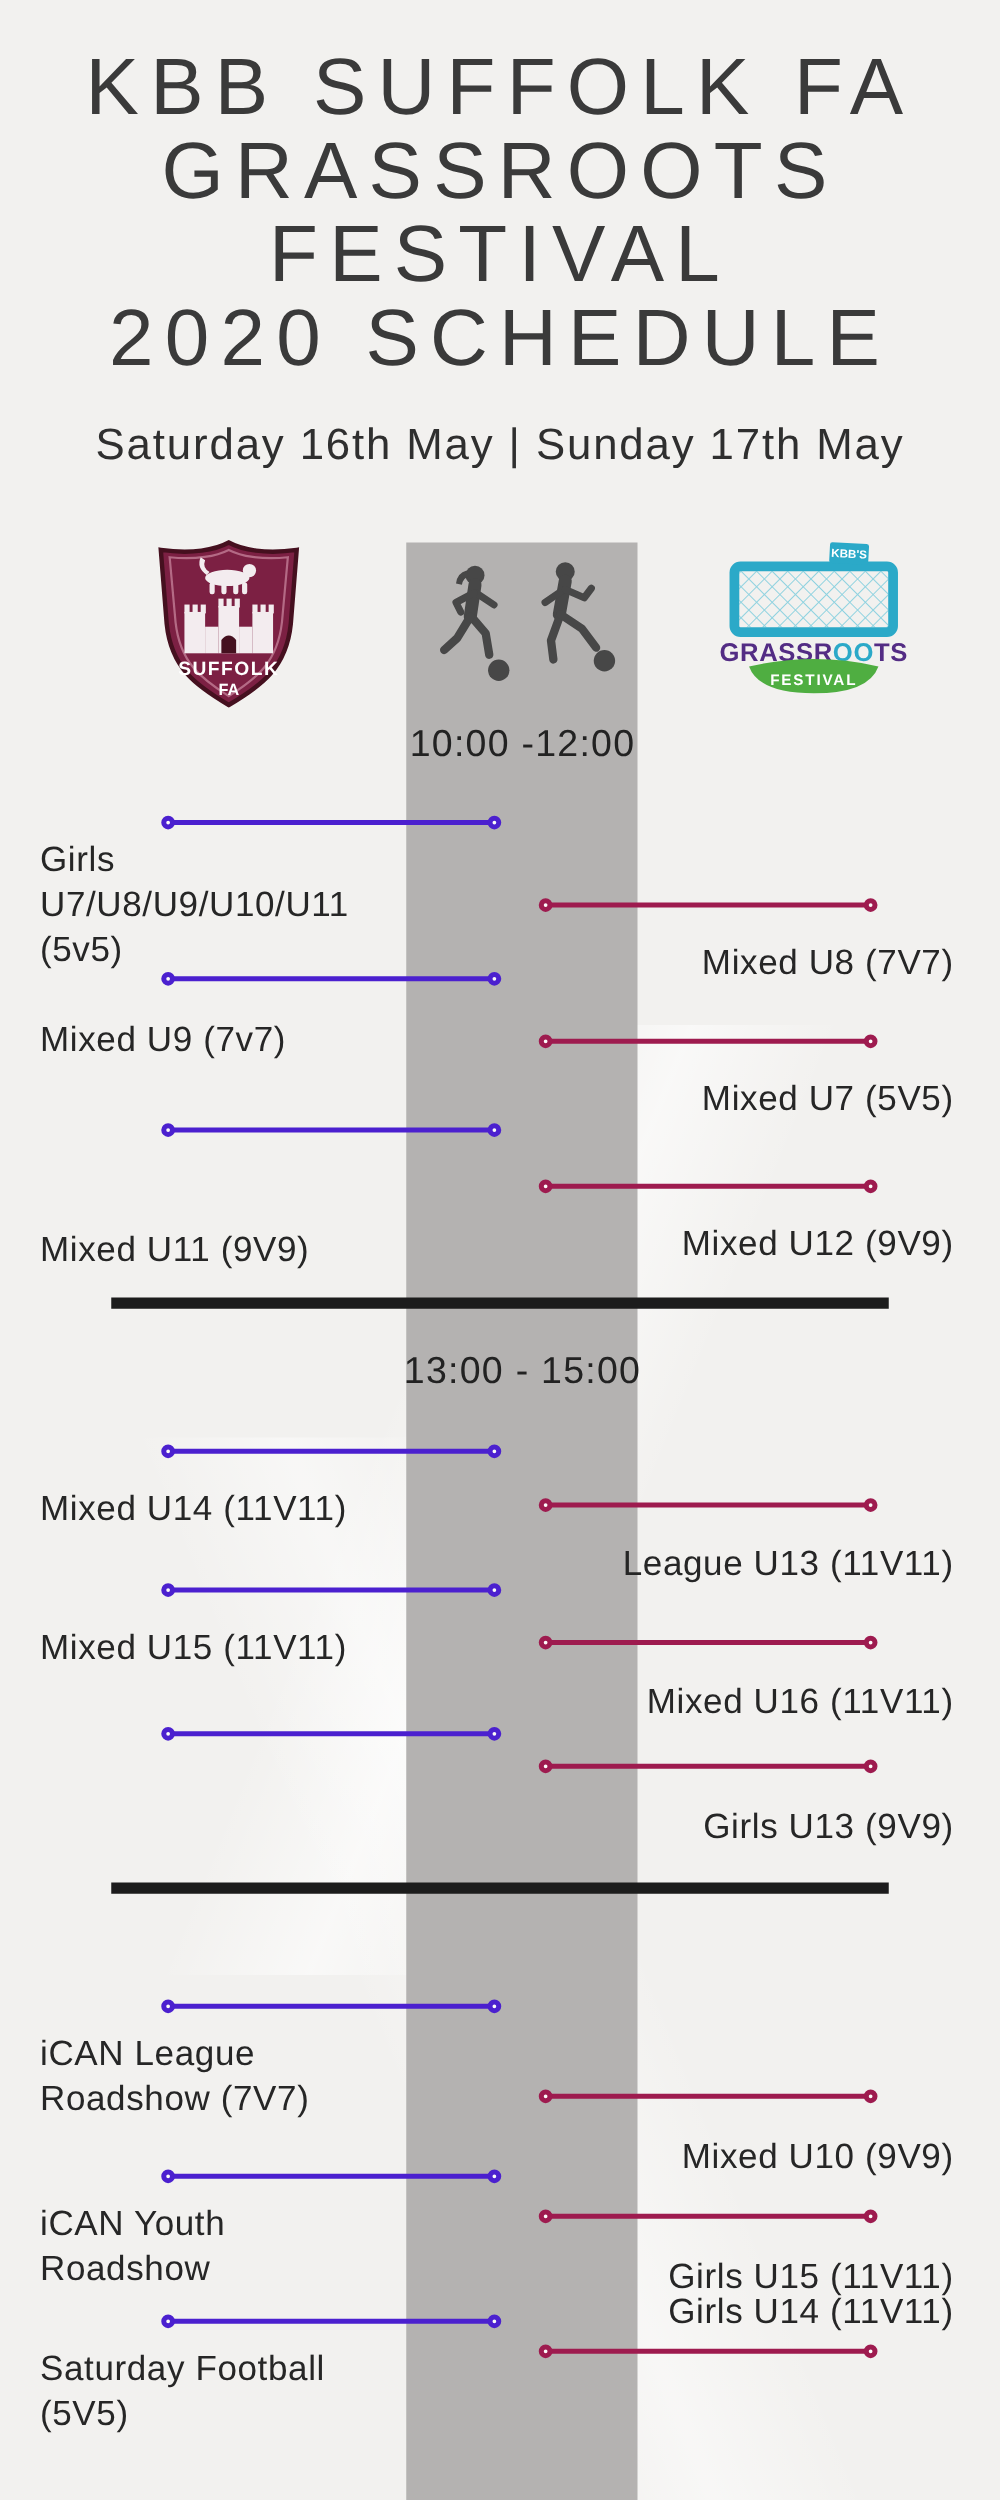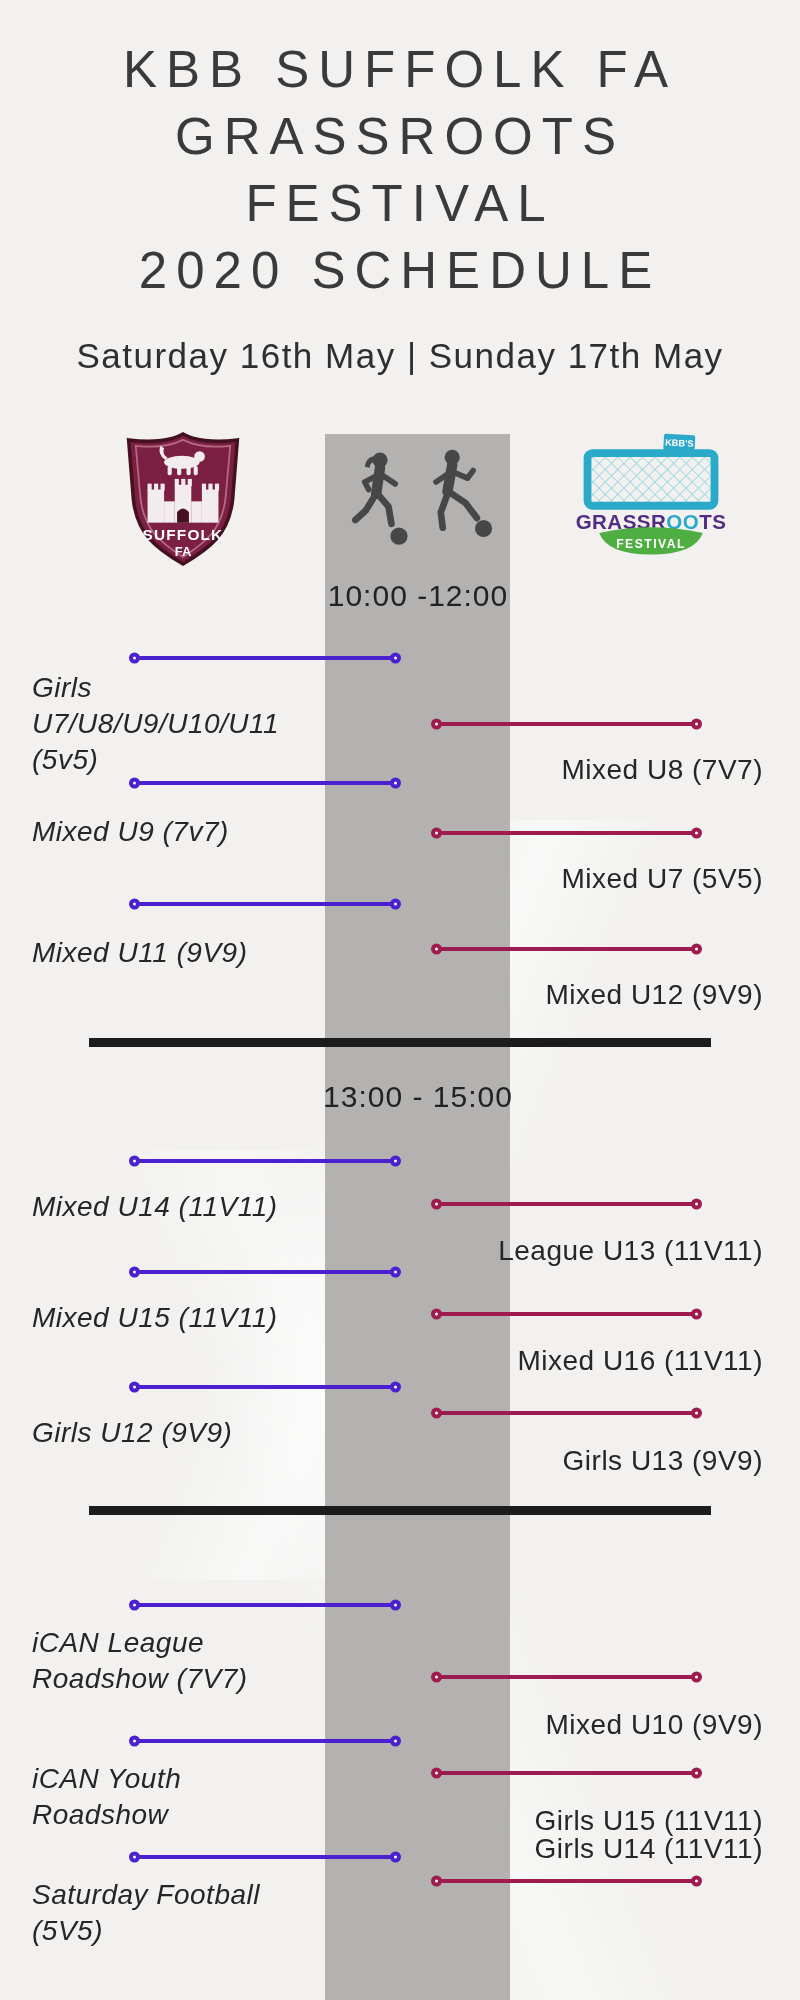--- a/index.html
+++ b/index.html
@@ -12,21 +12,21 @@
   
   .bg-streak-1 { position:absolute; left:-200px; top:820px; width:1200px; height:760px; z-index:0;
     background: linear-gradient(112deg, rgba(255,255,255,0) 42%, rgba(255,255,255,0.55) 50%, rgba(255,255,255,0) 58%); }
   .bg-streak-2 { position:absolute; left:-200px; top:1150px; width:1200px; height:850px; z-index:0;
     background: linear-gradient(68deg, rgba(255,255,255,0) 42%, rgba(255,255,255,0.45) 50%, rgba(255,255,255,0) 58%); }
 
   .band { position:absolute; left:325px; top:434px; width:185px; height:1566px;
     background: var(--band, #b4b2b1); z-index:1; }
 
   .title { position:absolute; top:36px; left:0; width:100%; text-align:center; z-index:2;
-    font-size:51px; line-height:67px; letter-spacing:9px; color: var(--title, #3a3a3a); }
+    font-size:64px; line-height:67px; letter-spacing:9px; color: var(--title, #3a3a3a); }
   .subtitle { position:absolute; top:336px; left:0; width:100%; text-align:center; z-index:2;
     font-size:35px; letter-spacing:1.5px; color:#2f2f2f; }
 
   .logo-suffolk { position:absolute; left:118px; top:419px; width:130px; height:160px; z-index:2; }
   .logo-grassroots { position:absolute; left:568px; top:430px; width:166px; height:132px; z-index:2; }
   .players { position:absolute; left:342px; top:443px; width:152px; height:116px; z-index:2; }
 
   .time { position:absolute; left:300px; width:236px; text-align:center; z-index:3;
     font-size:30px; line-height:36px; letter-spacing:1px; color:#222; }
 
@@ -36,21 +36,21 @@
   .conn.left  { left:138px; width:254px; background: var(--left-accent, #4b20cf); }
   .conn.right { left:440px; width:253px; background: var(--right-accent, #9e1b4f); }
   .dot { position:absolute; top:50%; transform:translateY(-50%); width:11px; height:11px;
     border-radius:50%; background:#fcfbfa; border:4px solid; }
   .conn.left  .dot { border-color: var(--left-accent, #4b20cf); }
   .conn.right .dot { border-color: var(--right-accent, #9e1b4f); }
   .dot.s { left:-9px; } .dot.e { right:-9px; }
 
   .lbl { position:absolute; font-size:28px; line-height:36px; color:#262626;
     white-space:pre-line; letter-spacing:0.5px; z-index:3; }
-  .lbl.left  { left:32px; max-width:340px;font-style:italic; }
+  .lbl.left  { left:32px; max-width:340px; }
   .lbl.right { right:37px; text-align:left; max-width:340px; }
 </style>
 </head>
 <body>
 
 <div class="poster">
 
   <div class="bg-streak-1"></div>
   <div class="bg-streak-2"></div>
   <div class="band"></div>
@@ -160,21 +160,21 @@
   <div class="conn right" style="top:831px">
       <span class="dot s"></span>
       <span class="dot e"></span>
     </div>
   <div class="lbl right" style="top:861px">Mixed U7 (5V5)</div>
 
   <div class="conn left" style="top:902px">
       <span class="dot s"></span>
       <span class="dot e"></span>
     </div>
-  <div class="lbl left" style="top:935px">Mixed U11 (9V9)</div>
+  <div class="lbl left" style="top:982px">Mixed U11 (9V9)</div>
 
   <div class="conn right" style="top:947px">
       <span class="dot s"></span>
       <span class="dot e"></span>
     </div>
   <div class="lbl right" style="top:977px">Mixed U12 (9V9)</div>
 
   <div class="divider" style="top:1038px"></div>
 
   <div class="time" style="top:1079px">13:00 - 15:00</div>
@@ -200,21 +200,20 @@
   <div class="conn right" style="top:1312px">
       <span class="dot s"></span>
       <span class="dot e"></span>
     </div>
   <div class="lbl right" style="top:1343px">Mixed U16 (11V11)</div>
 
   <div class="conn left" style="top:1385px">
       <span class="dot s"></span>
       <span class="dot e"></span>
     </div>
-  <div class="lbl left" style="top:1415px">Girls U12 (9V9)</div>
 
   <div class="conn right" style="top:1411px">
       <span class="dot s"></span>
       <span class="dot e"></span>
     </div>
   <div class="lbl right" style="top:1443px">Girls U13 (9V9)</div>
 
   <div class="divider" style="top:1506px"></div>
 
 

